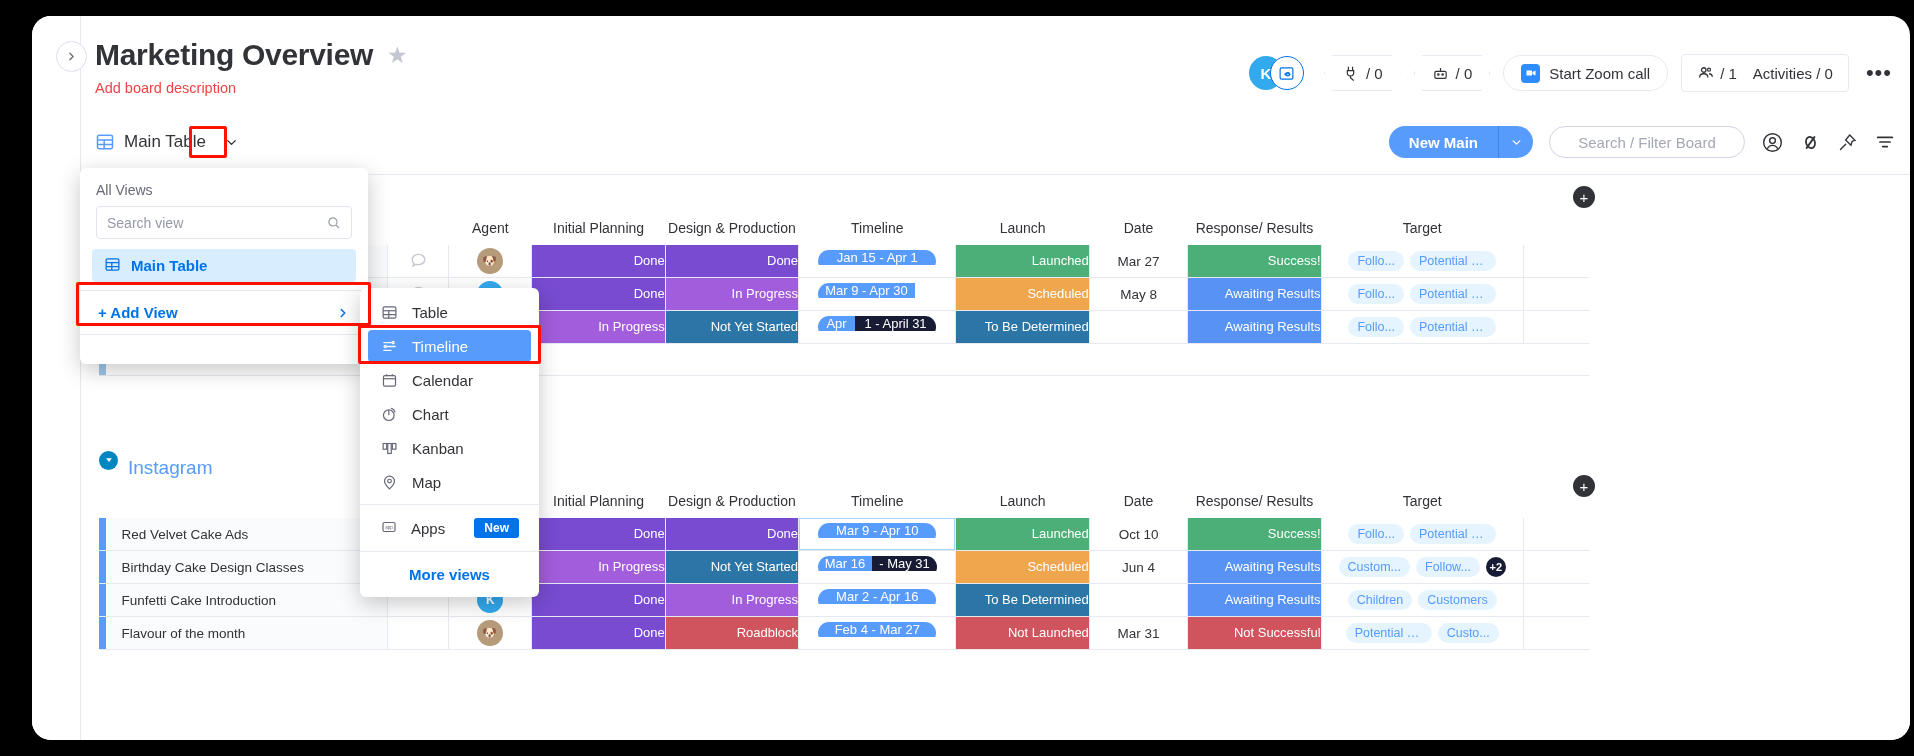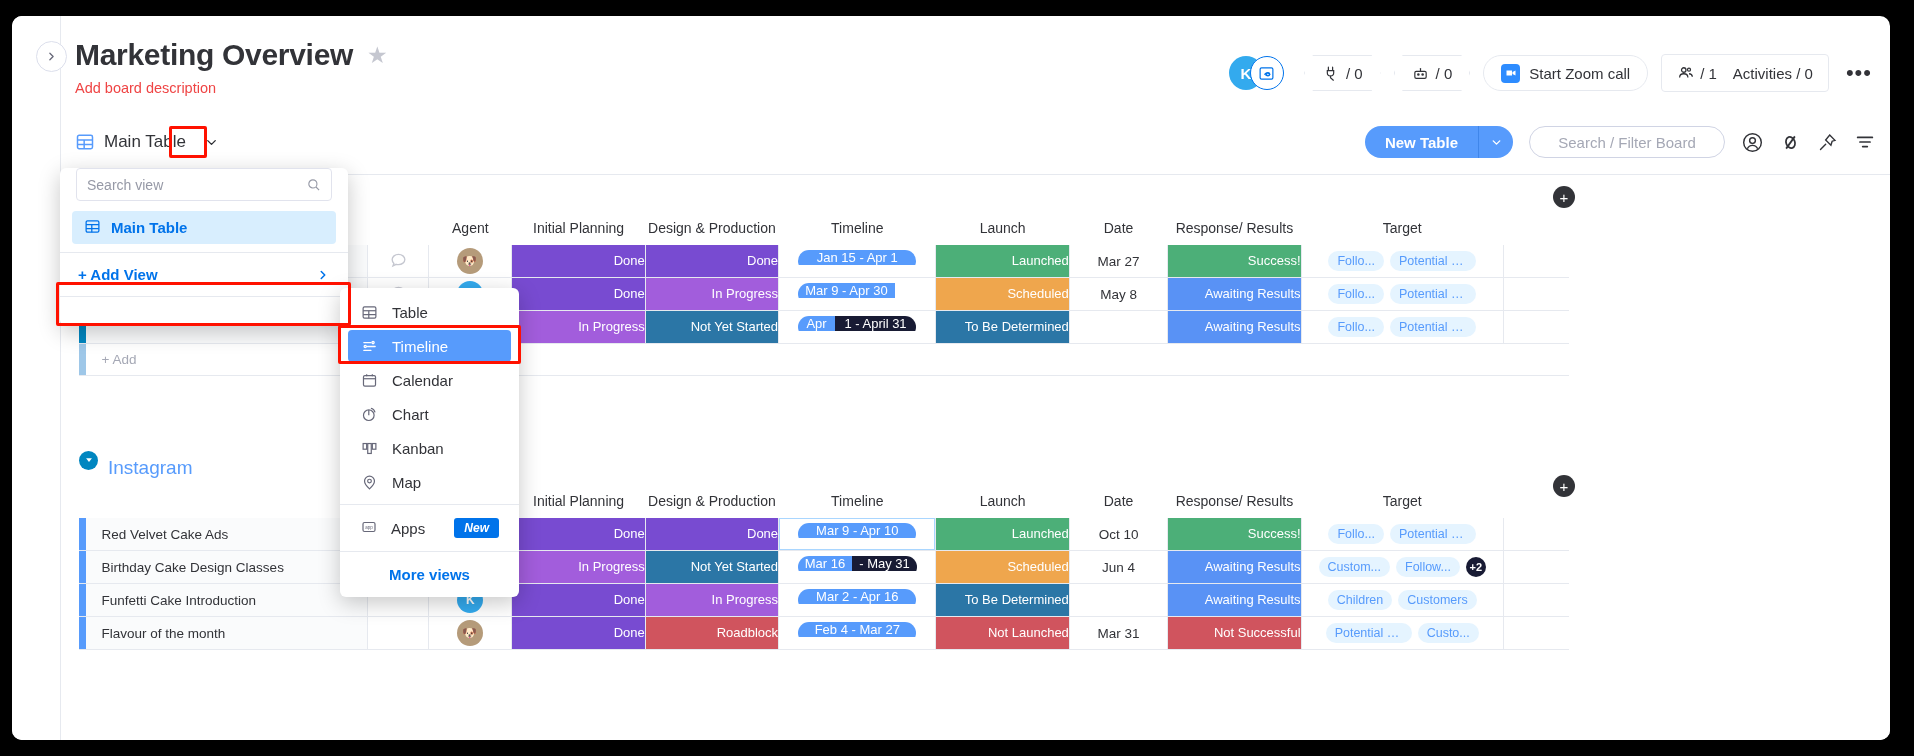--- a/index.html
+++ b/index.html
@@ -5,24 +5,24 @@
   * { box-sizing: border-box; margin: 0; padding: 0; }
   html, body { width: 1914px; height: 756px; overflow: hidden; }
   body {
     background: #000000;
     font-family: "Liberation Sans", sans-serif;
     font-size: 14px;
     color: #323338;
   }
   #page {
     position: absolute;
-    left: 12px; top: 16px;
+    left: 32px; top: 16px;
     width: 1878px; height: 724px;
     background: #ffffff;
-    border-radius: 10px;
+    border-radius: 19px;
     overflow: hidden;
   }
 
   
   #left-rail {
     position: absolute; left: 0; top: 0; width: 49px; height: 100%;
     border-right: 1px solid #e6e9ef; background: #fff;
   }
   #collapse-btn {
     position: absolute; left: 24px; top: 25px;
@@ -231,21 +231,21 @@
     position: absolute; left: 326px; top: 309px; width: 183px; height: 39px;
     border: 3px solid #ff1100; border-radius: 2px; z-index: 27; pointer-events: none;
   }
   #apps-sep { border-top: 1px solid #e6e9ef; margin: 6px 0 0; }
   #apps-row {
     height: 46px; display: flex; align-items: center; padding: 0 20px; gap: 13px;
     font-size: 15px; cursor: pointer;
   }
   #apps-new-badge {
     margin-left: auto; background: #0073ea; color: #fff; font-size: 12px; font-weight: bold;
-    border-radius: 3px; padding: 3px 10px; font-style: italic;
+    border-radius: 3px; padding: 3px 10px;
   }
   #more-views-row {
     border-top: 1px solid #e6e9ef; height: 46px; display: flex; align-items: center;
     justify-content: center; color: #0073ea; font-size: 15px; font-weight: bold; cursor: pointer;
   }
 </style>
 </head>
 <body>
 
 <div id="page">
@@ -333,21 +333,21 @@
         <span>/ 1</span>
       </span>
       <span>Activities / 0</span>
     </div>
 
     <div id="more-dots">•••</div>
   </div>
 
   <div id="second-bar">
     <div id="new-item-btn">
-      <div id="new-item-main">New Table</div>
+      <div id="new-item-main">New Main</div>
       <div id="new-item-caret">
         <svg width="13" height="13" viewBox="0 0 24 24" fill="none" stroke="#fff" stroke-width="2.6" stroke-linecap="round" stroke-linejoin="round">
             <polyline points="6 9 12 15 18 9"></polyline>
           </svg>
       </div>
     </div>
     <div id="search-box">Search / Filter Board</div>
     <span class="tb-ico">
       <svg width="23" height="23" viewBox="0 0 24 24" fill="none" stroke="#323338" stroke-width="1.5">
           <circle cx="12" cy="12" r="9.2"></circle>
@@ -710,20 +710,21 @@
               </td>
           <td class="c-tail"></td>
         </tr>
       </tbody>
         </table>
       <div class="plus-col" style="left:1492px; top:46px;">+</div>
     </div>
   </div>
 
   <div id="views-dropdown">
+    <div id="all-views-label">All Views</div>
     <div id="search-view-box">
       <span id="search-view-text">Search view</span>
       <svg width="15" height="15" viewBox="0 0 24 24" fill="none" stroke="#9699a6" stroke-width="1.8">
           <circle cx="11" cy="11" r="6.5"></circle>
           <line x1="16" y1="16" x2="21" y2="21"></line>
         </svg>
     </div>
     <div class="view-item active">
       <span>
         <svg width="17" height="17" viewBox="0 0 24 24" fill="none" stroke="#0073ea" stroke-width="1.8">

